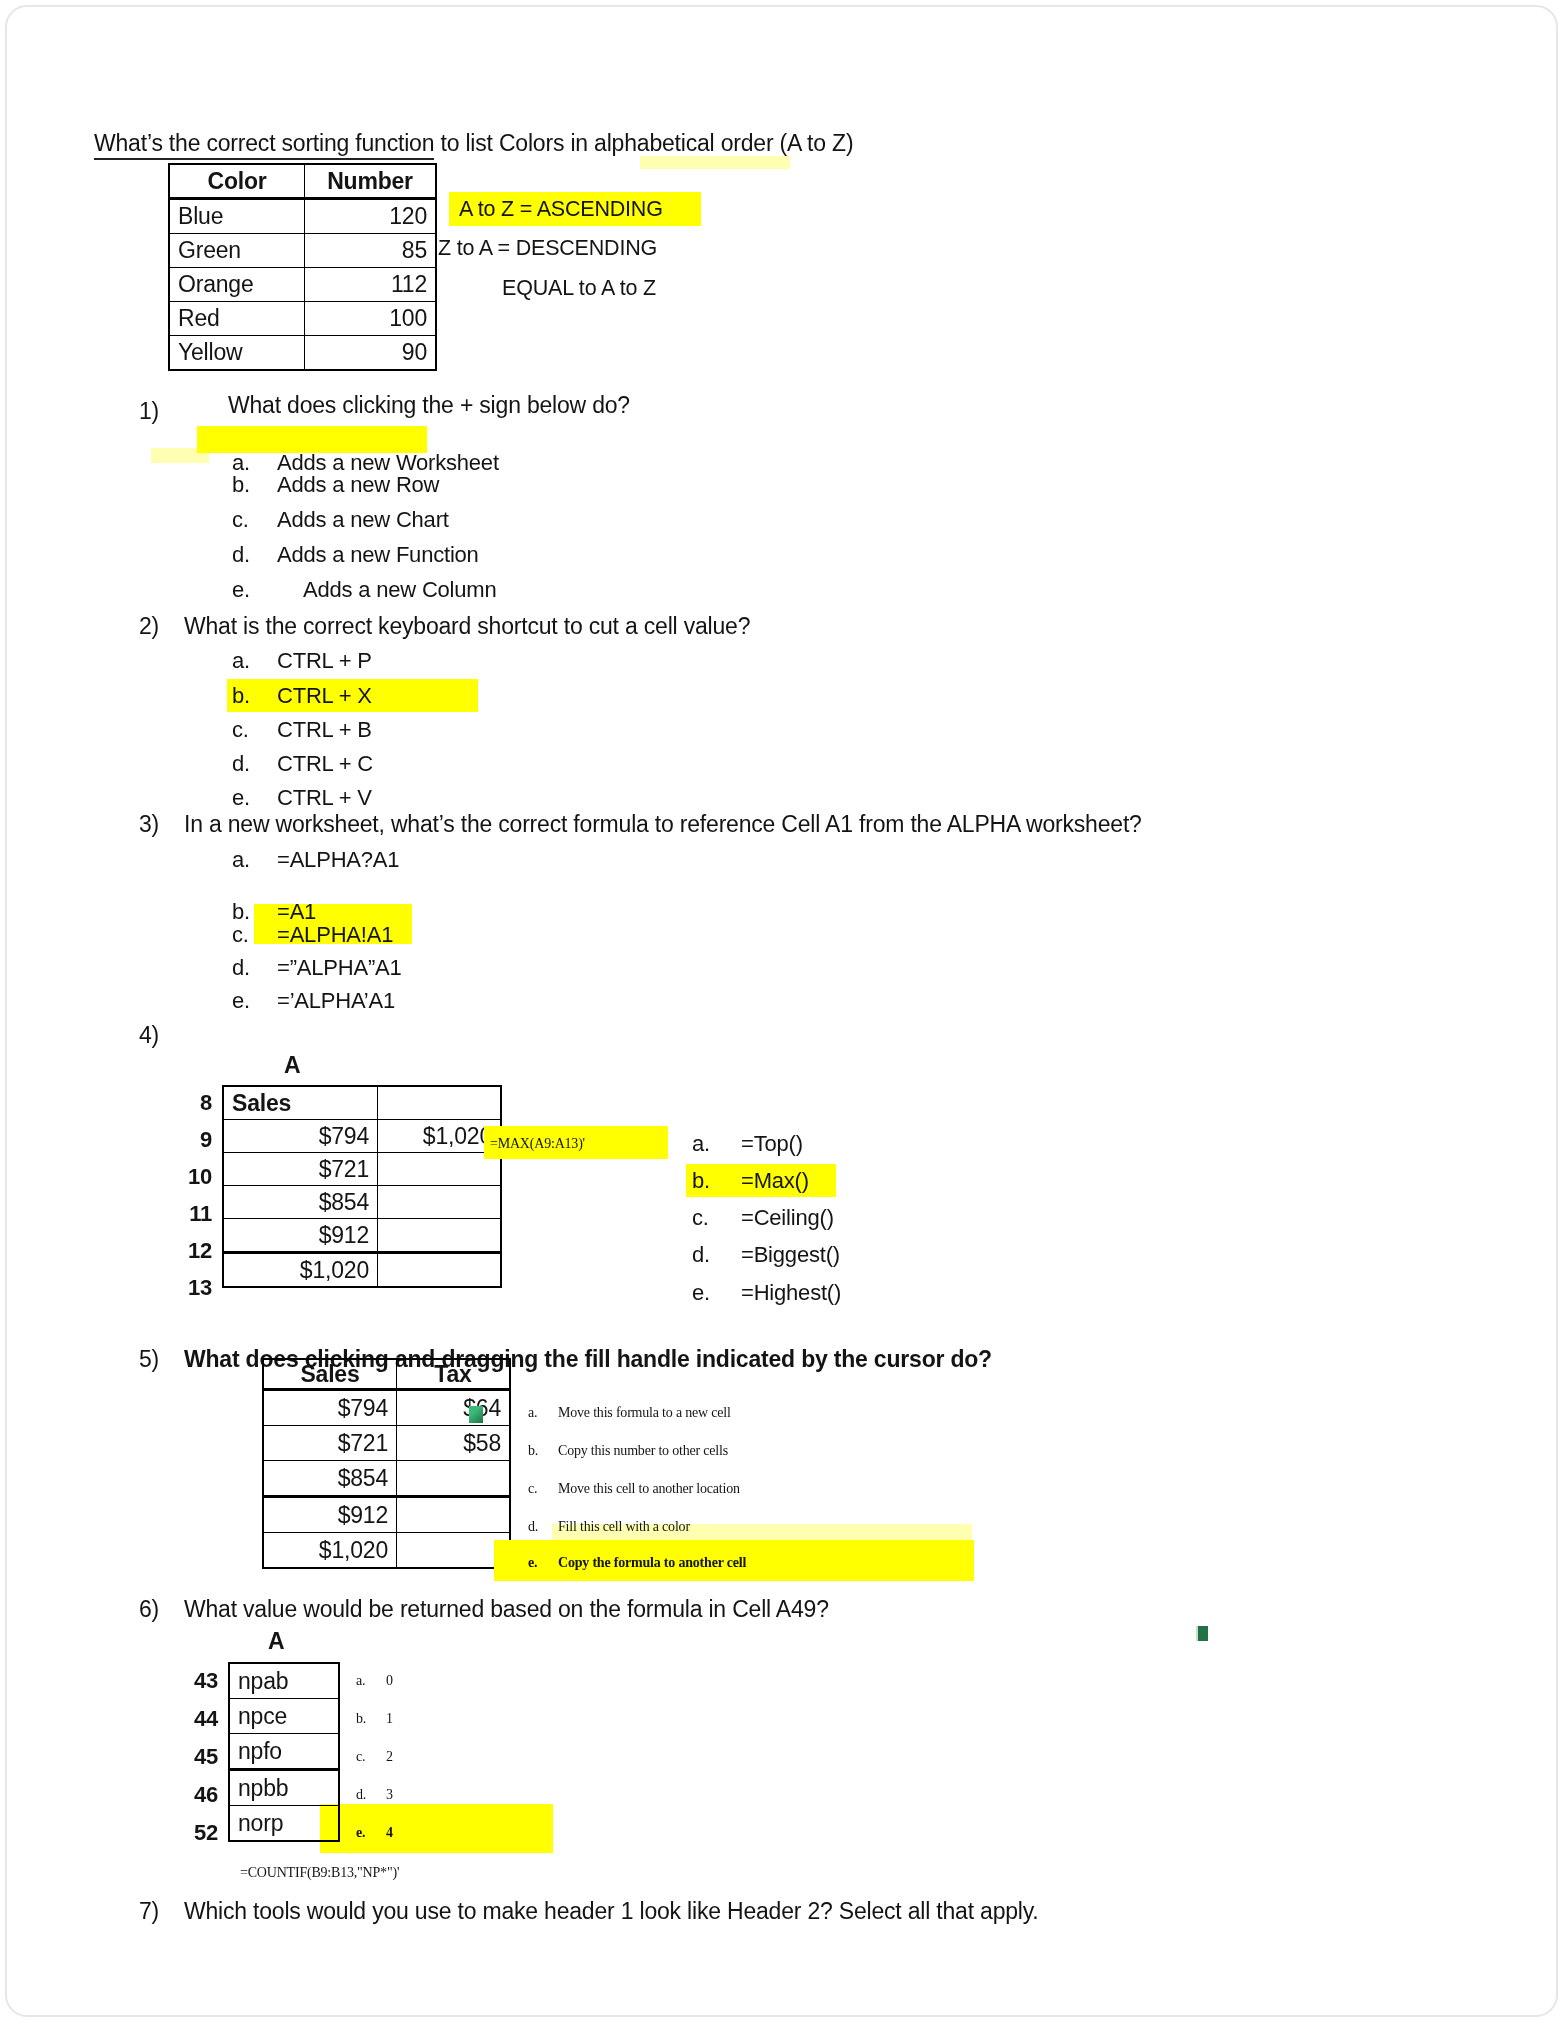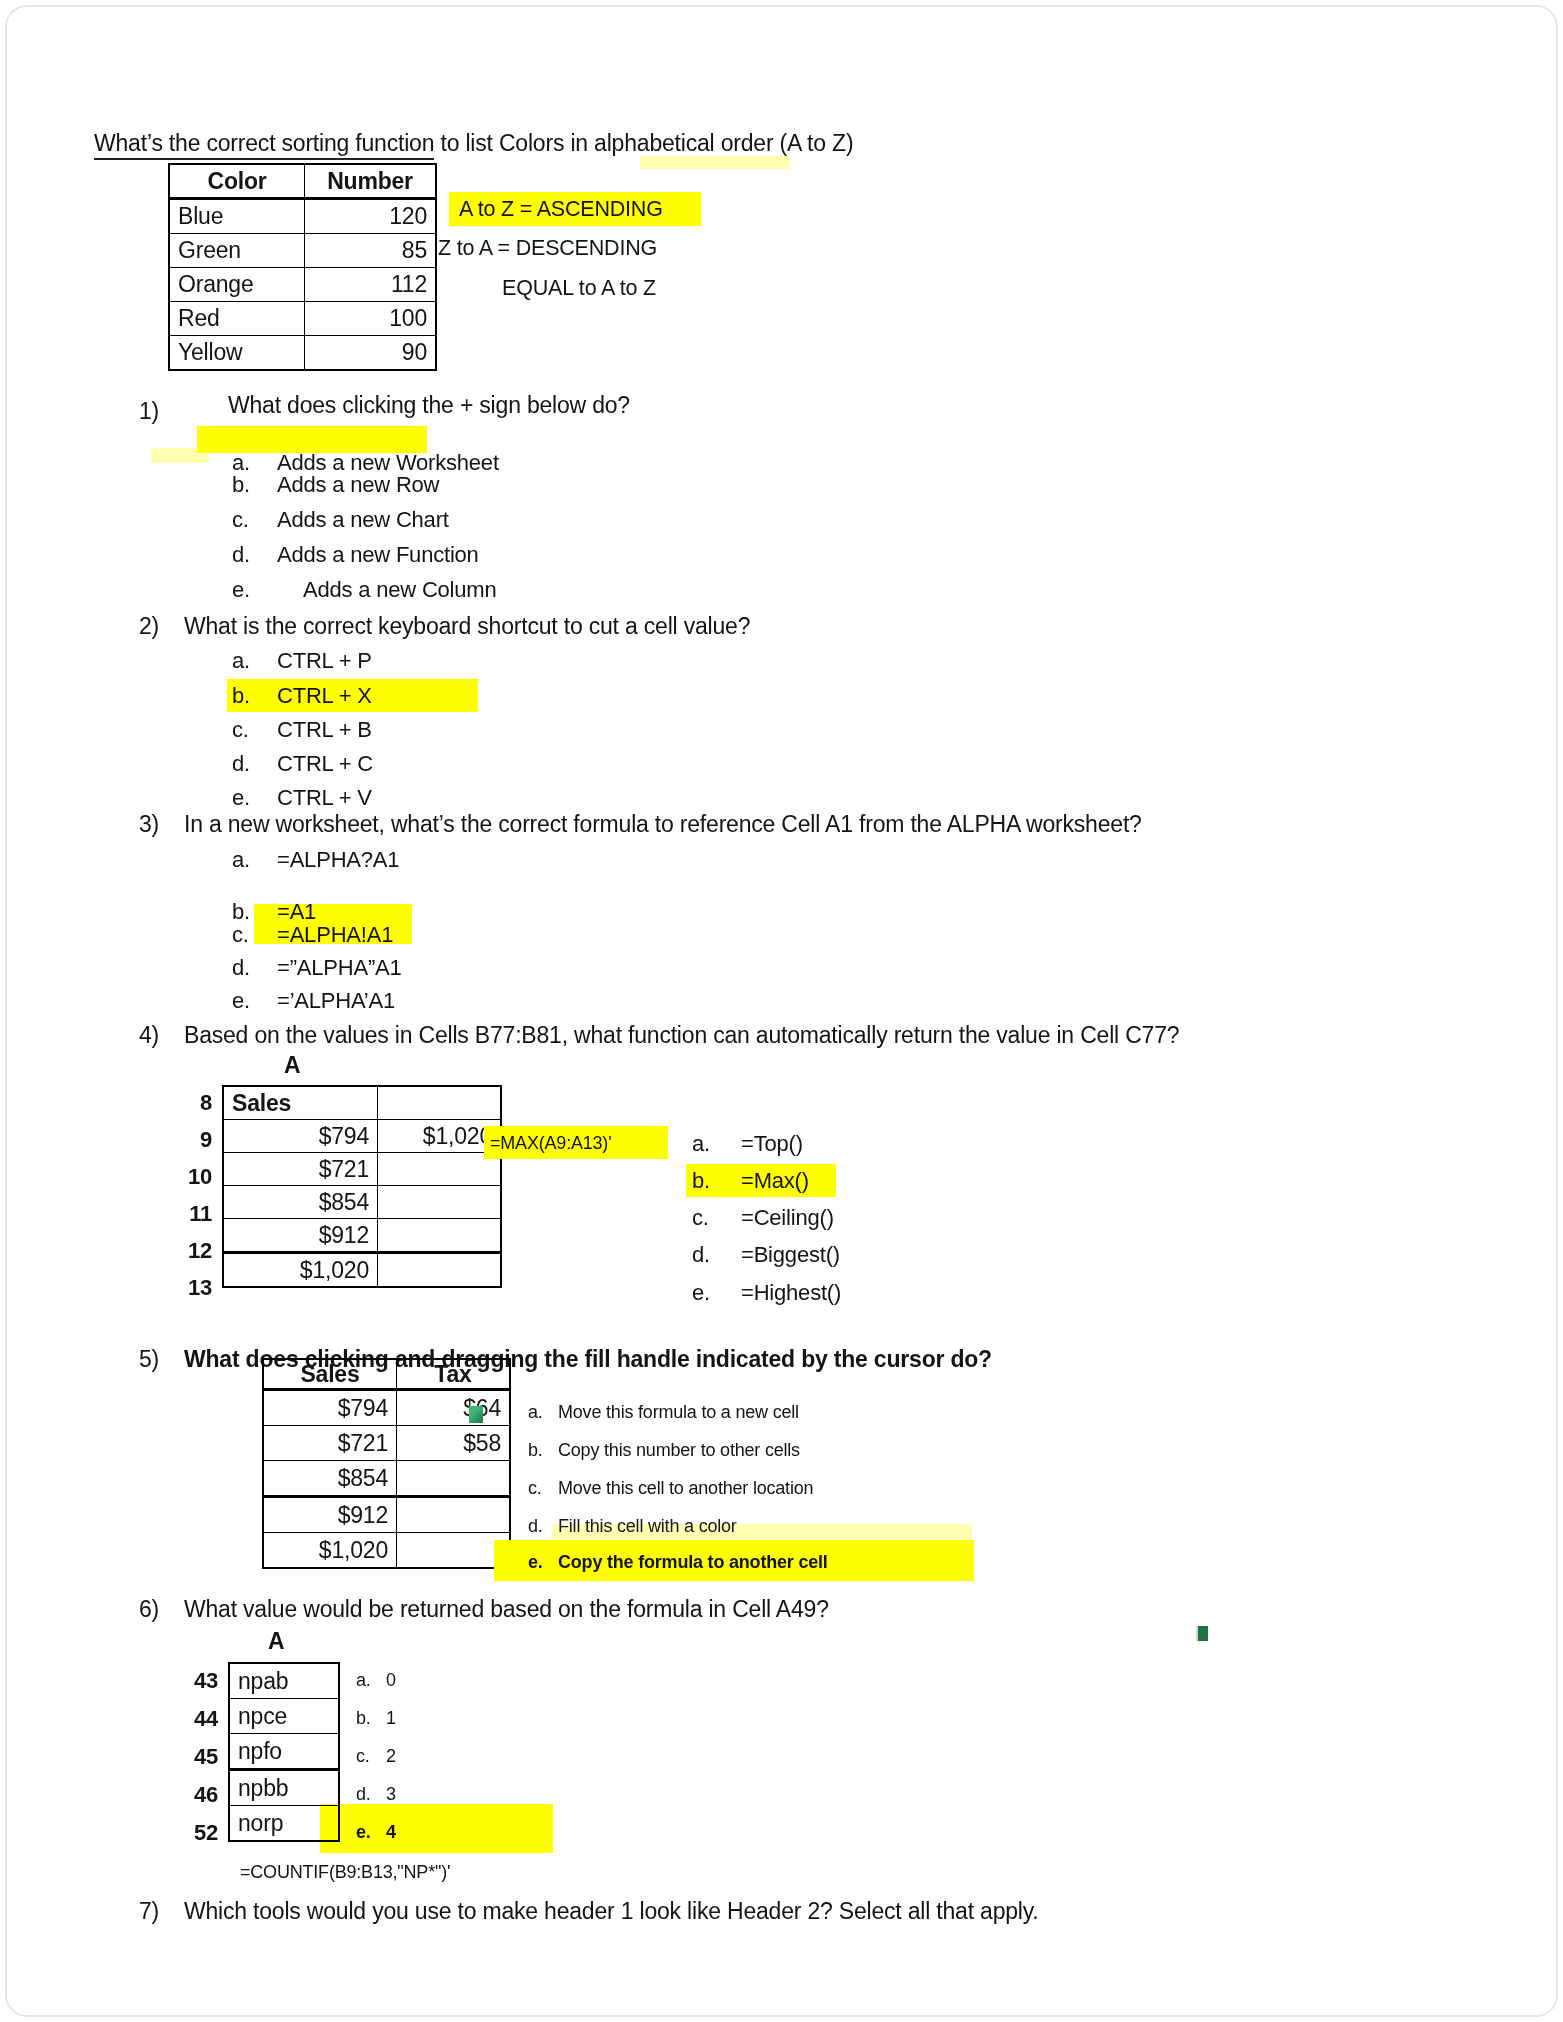--- a/index.html
+++ b/index.html
@@ -1,21 +1,21 @@
 <!DOCTYPE html>
 <html><head>
 <meta charset="utf-8">
 <style>
   html,body{margin:0;padding:0;background:#ffffff;}
   body{font-family:"Liberation Sans", sans-serif; color:#141414; letter-spacing:-0.2px;}
   #canvas{position:relative;width:1563px;height:2022px;background:#ffffff;overflow:hidden;}
   .frame{position:absolute;left:5px;top:5px;right:5px;bottom:5px;border:2px solid #e6e6e6;border-radius:22px;pointer-events:none;}
   .abs{position:absolute;white-space:nowrap;}
   .fs23{font-size:23px;line-height:26px;}
-  .fs22{font-size:18px;line-height:25px;}
+  .fs22{font-size:14px;line-height:25px;font-family:Liberation Serif, serif;}
   .fs21{font-size:21.5px;line-height:24px;}
   .bold{font-weight:700;}
   .hl-rect{position:absolute;background:#ffff00;}
   .pale-rect{position:absolute;background:rgba(255,255,0,0.30);}
   .underlined{border-bottom:2px solid #222;padding-bottom:2px;}
   
   table.xtable{position:absolute;border-collapse:collapse;border:2.5px solid #000;table-layout:fixed;}
   table.xtable td{border:1.5px solid #000;font-size:23px;padding:0 6px;overflow:hidden;}
   table.xtable tr.hdr td{border-bottom:3px solid #000;font-weight:700;text-align:center;}
   table.xtable tr.thick-top td{border-top:3px solid #000;}
@@ -110,21 +110,20 @@
   <span class="opt-letter" style="left:232px;top:899px;">b.</span>
   <span class="opt-text" style="left:277px;top:899px;">=A1</span>
   <span class="opt-letter" style="left:232px;top:922px;">c.</span>
   <span class="opt-text" style="left:277px;top:922px;">=ALPHA!A1</span>
   <span class="opt-letter" style="left:232px;top:955px;">d.</span>
   <span class="opt-text" style="left:277px;top:955px;">=”ALPHA”A1</span>
   <span class="opt-letter" style="left:232px;top:988px;">e.</span>
   <span class="opt-text" style="left:277px;top:988px;">=’ALPHA’A1</span>
 
   <div class="abs fs23" style="left:139px;top:1022px;">4)</div>
-  <div class="abs fs23" style="left:184px;top:1022px;">Based on the values in Cells B77:B81, what function can automatically return the value in Cell C77?</div>
   <div class="abs fs23 bold" style="left:284px;top:1052px;">A</div>
   <div class="rownum" style="left:152px;top:1090px;">8</div>
   <div class="rownum" style="left:152px;top:1127px;">9</div>
   <div class="rownum" style="left:152px;top:1164px;">10</div>
   <div class="rownum" style="left:152px;top:1201px;">11</div>
   <div class="rownum" style="left:152px;top:1238px;">12</div>
   <div class="rownum" style="left:152px;top:1275px;">13</div>
   <table class="xtable" style="left:222px;top:1085px;width:249px;">
     <tbody>
         <tr>

